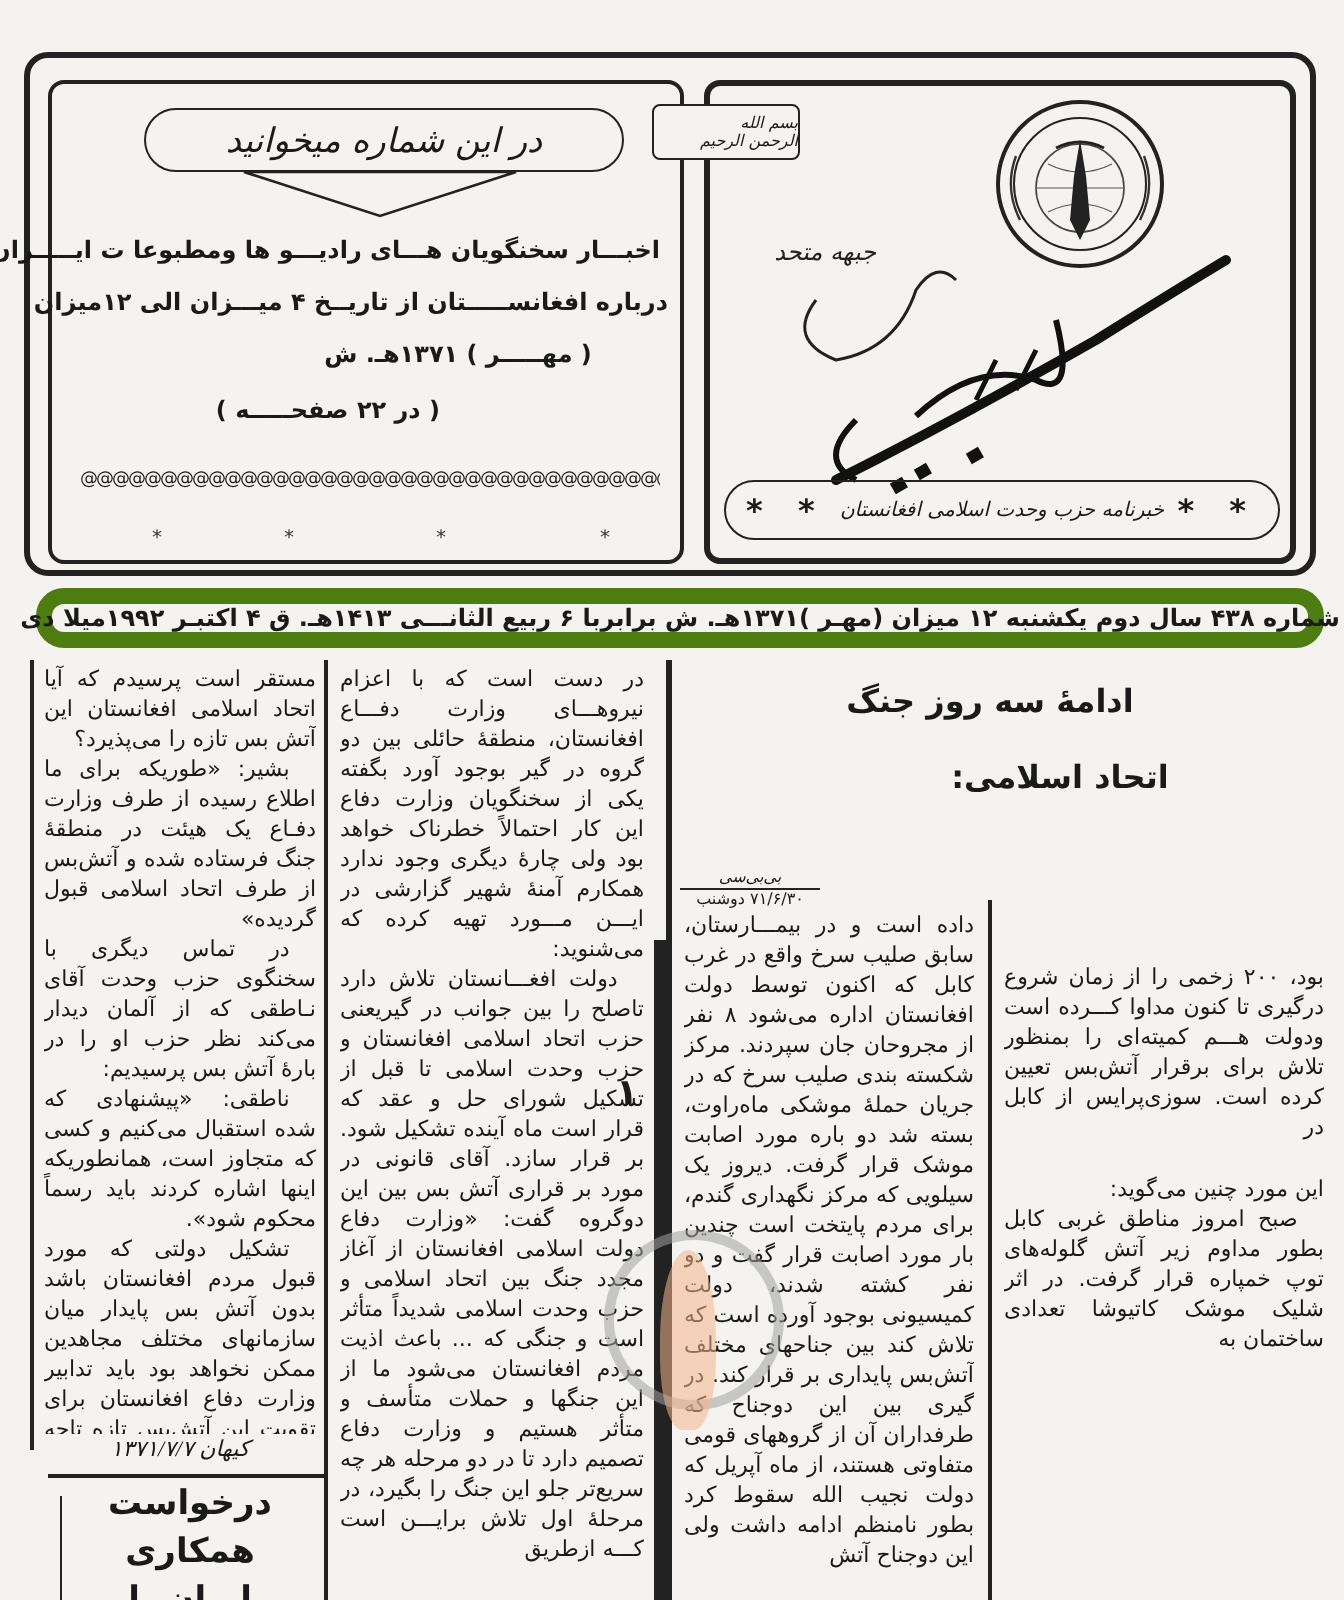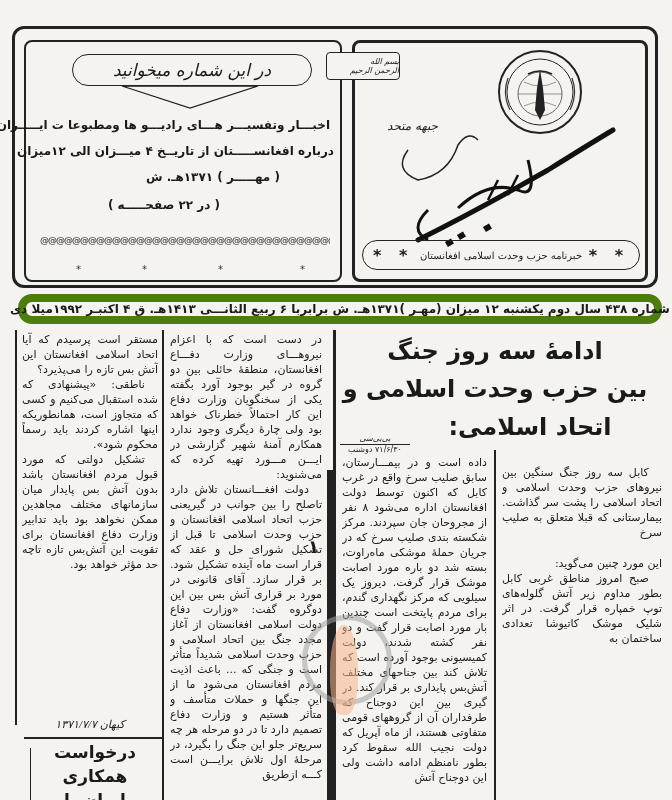--- a/index.html
+++ b/index.html
@@ -50,40 +50,40 @@
     left:388px; top:90px; width:230px; height:160px;
     font-family:"DejaVu Serif", serif; font-style:italic;
   }
   .subtitle-pill {
     left:362px; top:240px; width:278px; height:30px;
     border:1.5px solid #222; border-radius:16px; box-sizing:border-box;
     display:flex; align-items:center; justify-content:space-between;
     padding:0 10px; font-size:10px;
   }
   .subtitle-pill .stars { font-size:16px; font-weight:bold; letter-spacing:6px; }
-  .subtitle-pill .sub-text { font-family:"DejaVu Serif", serif; font-size:10px; direction:rtl; }
+  .subtitle-pill .sub-text { font-family:"DejaVu Serif", serif; font-style:italic; font-size:10px; direction:rtl; }
 
   .dateline-pill {
     left:18px; top:294px; width:644px; height:30px;
     border:8px solid #4d7c0f; border-radius:14px; box-sizing:border-box;
     display:flex; align-items:center; justify-content:center;
     font-size:12px; font-weight:bold; direction:rtl; white-space:nowrap;
   }
 
   .col {
     font-size:11px; line-height:15px; direction:rtl; text-align:justify;
     position:absolute; overflow:hidden;
   }
   .col p { margin:0; }
   .col p.ind { text-indent:1.2em; }
   .col p.gap { margin-top:16px; }
 
   .headline {
     left:336px; top:332px; width:318px;
-    font-weight:bold; font-size:24px; line-height:38px; direction:rtl; text-align:center;
+    font-weight:bold; font-size:16px; line-height:38px; direction:rtl; text-align:center;
   }
   .byline {
     left:340px; top:434px; width:70px; font-size:8px; direction:rtl; text-align:center; line-height:10px;
   }
   .byline .src { border-bottom:1px solid #222; display:block; font-style:italic; }
 
   .vrule { background:#222; position:absolute; }
 
   .second-headline {
     left:30px; top:740px; width:130px;
@@ -104,23 +104,23 @@
 <div class="abs masthead-frame"></div>
 <div class="abs left-box"></div>
 <div class="abs right-box"></div>
 
 <div class="abs in-issue-pill">در این شماره میخوانید</div>
 <svg class="abs funnel" viewBox="0 0 140 26">
   <path d="M2 2 L138 2 L70 24 Z" fill="none" stroke="#222" stroke-width="1.3"></path>
 </svg>
 <div class="abs bismillah">بسم الله الرحمن الرحیم</div>
 
-<div class="abs contents-line" style="left:40px; top:118px; width:290px;">اخبـــار وتفسیـــر هـــای رادیـــو ها ومطبوعا ت ایـــــران</div>
+<div class="abs contents-line" style="left:40px; top:118px; width:290px;">اخبـــار سخنگویان هـــای رادیـــو ها ومطبوعا ت ایـــــران</div>
 <div class="abs contents-line" style="left:34px; top:144px; width:300px;">درباره افغانســـــتان از تاریــخ ۴ میـــزان الی ۱۲میزان</div>
-<div class="abs contents-line" style="left:138px; top:170px; width:150px;text-align:center;">( مهـــــر ) ۱۳۷۱هـ. ش</div>
+<div class="abs contents-line" style="left:154px; top:170px; width:150px;text-align:center;">( مهـــــر ) ۱۳۷۱هـ. ش</div>
 <div class="abs contents-line" style="left:90px; top:198px; width:130px;text-align:right;">( در ۲۲ صفحـــــه )</div>
 <div class="abs ornament-row">@@@@@@@@@@@@@@@@@@@@@@@@@@@@@@@@@@@@@@@@</div>
 <span class="abs star-mark" style="left:76px; top:264px;">*</span>
 <span class="abs star-mark" style="left:142px; top:264px;">*</span>
 <span class="abs star-mark" style="left:218px; top:264px;">*</span>
 <span class="abs star-mark" style="left:300px; top:264px;">*</span>
 
 <svg class="abs seal" viewBox="0 0 88 88">
   <circle cx="44" cy="44" r="41" fill="none" stroke="#222" stroke-width="2"></circle>
   <circle cx="44" cy="44" r="33" fill="none" stroke="#222" stroke-width="1"></circle>
@@ -146,53 +146,54 @@
 <div class="abs subtitle-pill">
   <span class="stars">* *</span>
   <span class="sub-text">خبرنامه حزب وحدت اسلامی افغانستان</span>
   <span class="stars">* *</span>
 </div>
 
 <div class="abs dateline-pill">شماره ۴۳۸ سال دوم یکشنبه ۱۲ میزان (مهـر )۱۳۷۱هـ. ش برابربا ۶ ربیع الثانـــی ۱۴۱۳هـ. ق ۴ اکتبـر ۱۹۹۲میلا دی</div>
 
 <div class="abs headline">
   <div>ادامۀ سه روز جنگ</div>
-  <div>بین حزب وحدت اسلامی و</div>
   <div style="padding-left:70px;">اتحاد اسلامی:</div>
 </div>
 <div class="abs byline">
   <span class="src">بی‌بی‌سی</span>
   <span>۷۱/۶/۳۰ دوشنب</span>
 </div>
 
 <div class="vrule" style="left:333px; top:330px; width:3px; height:470px;"></div>
 <div class="vrule" style="left:327px; top:470px; width:6px; height:330px;"></div>
 <div class="vrule" style="left:494px; top:450px; width:2px; height:350px;"></div>
 <div class="vrule" style="left:162px; top:330px; width:2px; height:470px;"></div>
 <div class="vrule" style="left:15px; top:330px; width:2px; height:395px;"></div>
 
 <div class="col" style="left:502px; top:465px; width:160px; height:335px;">
-  <p class="ind">کابل سه روز جنگ سنگین بین نیروهای حزب وحدت اسلامی و اتحاد اسلامی را پشت سر گذاشت. بیمارستانی که قبلا متعلق به صلیب سرخ</p>
+  <p class="gap">بود، ۲۰۰ زخمی را از زمان شروع درگیری تا کنون مداوا کـــرده است ودولت هـــم کمیته‌ای را بمنظور تلاش برای برقرار آتش‌بس تعیین کرده است. سوزی‌پرایس از کابل در</p>
   <p class="gap">این مورد چنین می‌گوید:</p>
   <p class="ind">صبح امروز مناطق غربی کابل بطور مداوم زیر آتش گلوله‌های توپ خمپاره قرار گرفت. در اثر شلیک موشک کاتیوشا تعدادی ساختمان به</p>
 
 </div>
 
 <div class="col" style="left:342px; top:455px; width:145px; height:345px;">
   <p>داده است و در بیمـــارستان، سابق صلیب سرخ واقع در غرب کابل که اکنون توسط دولت افغانستان اداره می‌شود ۸ نفر از مجروحان جان سپردند. مرکز شکسته بندی صلیب سرخ که در جریان حملۀ موشکی ماه‌راوت، بسته شد دو باره مورد اصابت موشک قرار گرفت. دیروز یک سیلویی که مرکز نگهداری گندم، برای مردم پایتخت است چندین بار مورد اصابت قرار گفت و دو نفر کشته شدند، دولت کمیسیونی بوجود آورده است که تلاش کند بین جناحهای مختلف آتش‌بس پایداری بر قرار کند. در گیری بین این دوجناح که طرفداران آن از گروههای قومی متفاوتی هستند، از ماه آپریل که دولت نجیب الله سقوط کرد بطور نامنظم ادامه داشت ولی این دوجناح آتش</p>
 </div>
 
 <div class="col" style="left:170px; top:332px; width:152px; height:468px;">
   <p>در دست است که با اعزام نیروهـــای وزارت دفـــاع افغانستان، منطقۀ حائلی بین دو گروه در گیر بوجود آورد بگفته یکی از سخنگویان وزارت دفاع این کار احتمالاً خطرناک خواهد بود ولی چارۀ دیگری وجود ندارد همکارم آمنۀ شهیر گزارشی در ایـــن مـــورد تهیه کرده که می‌شنوید:</p>
   <p class="ind">دولت افغـــانستان تلاش دارد تاصلح را بین جوانب در گیریعنی حزب اتحاد اسلامی افغانستان و حزب وحدت اسلامی تا قبل از تشکیل شورای حل و عقد که قرار است ماه آینده تشکیل شود. بر قرار سازد. آقای قانونی در مورد بر قراری آتش بس بین این دوگروه گفت: «وزارت دفاع دولت اسلامی افغانستان از آغاز مجدد جنگ بین اتحاد اسلامی و حزب وحدت اسلامی شدیداً متأثر است و جنگی که ... باعث اذیت مردم افغانستان می‌شود ما از این جنگها و حملات متأسف و متأثر هستیم و وزارت دفاع تصمیم دارد تا در دو مرحله هر چه سریع‌تر جلو این جنگ را بگیرد، در مرحلۀ اول تلاش برایـــن است کـــه ازطریق</p>
 </div>
 <div class="abs section-marker">۱</div>
 
 <div class="col" style="left:22px; top:332px; width:136px; height:385px;">
   <p>مستقر است پرسیدم که آیا اتحاد اسلامی افغانستان این آتش بس تازه را می‌پذیرد؟</p>
+  <p class="ind">بشیر: «طوریکه برای ما اطلاع رسیده از طرف وزارت دفـاع یک هیئت در منطقۀ جنگ فرستاده شده و آتش‌بس از طرف اتحاد اسلامی قبول گردیده»</p>
+  <p class="ind">در تماس دیگری با سخنگوی حزب وحدت آقای نـاطقی که از آلمان دیدار می‌کند نظر حزب او را در بارۀ آتش بس پرسیدیم:</p>
   <p class="ind">ناطقی: «پیشنهادی که شده استقبال می‌کنیم و کسی که متجاوز است، همانطوریکه اینها اشاره کردند باید رسماً محکوم شود».</p>
   <p class="ind">تشکیل دولتی که مورد قبول مردم افغانستان باشد بدون آتش بس پایدار میان سازمانهای مختلف مجاهدین ممکن نخواهد بود باید تدابیر وزارت دفاع افغانستان برای تقویت این آتش‌بس تازه تاچه حد مؤثر خواهد بود.</p>
 </div>
 <div class="abs kayhan-sig">کیهان ۱۳۷۱/۷/۷</div>
 
 <div class="vrule" style="left:24px; top:737px; width:140px; height:2px;"></div>
 <div class="vrule" style="left:30px; top:748px; width:1px; height:52px;"></div>
 <div class="abs second-headline">
   <div>درخواست همکاری</div>
   <div>ایران با افغانستان</div>

